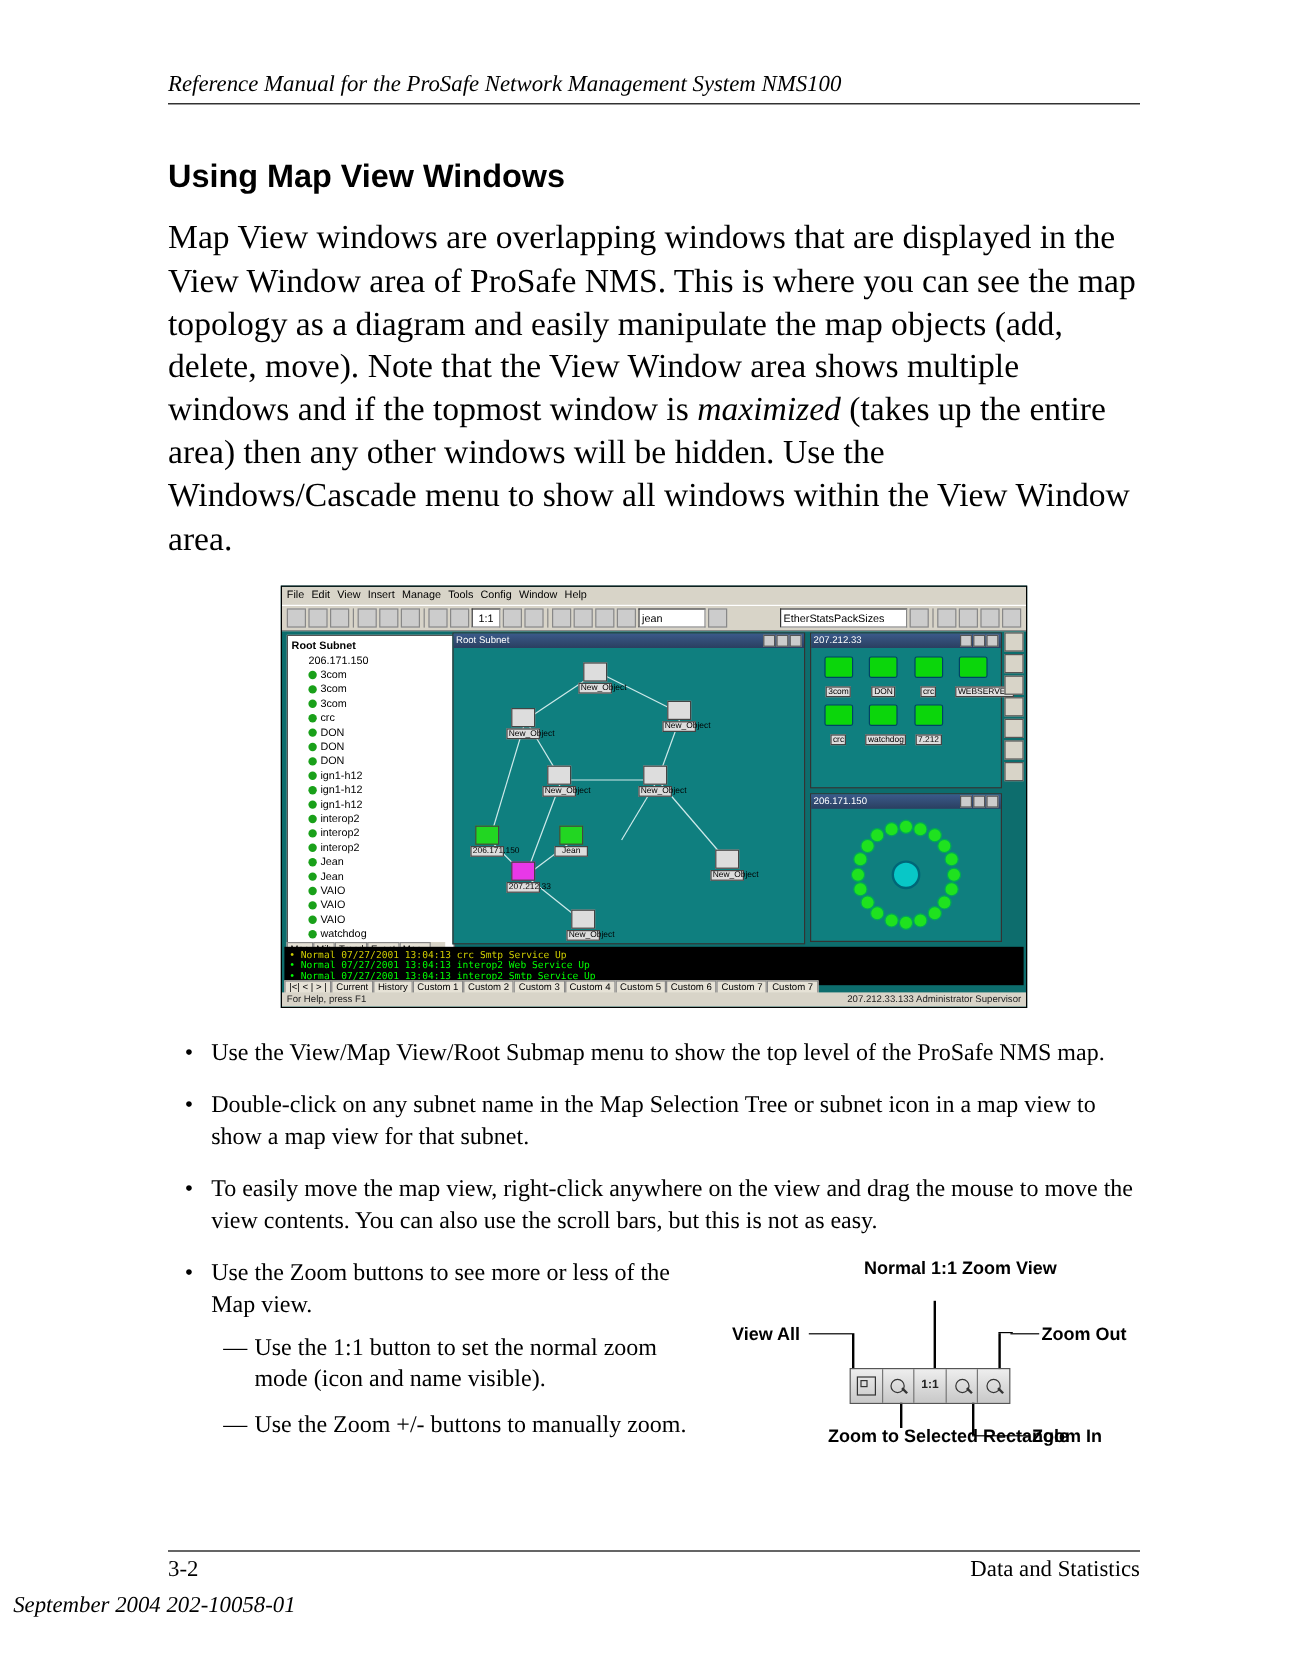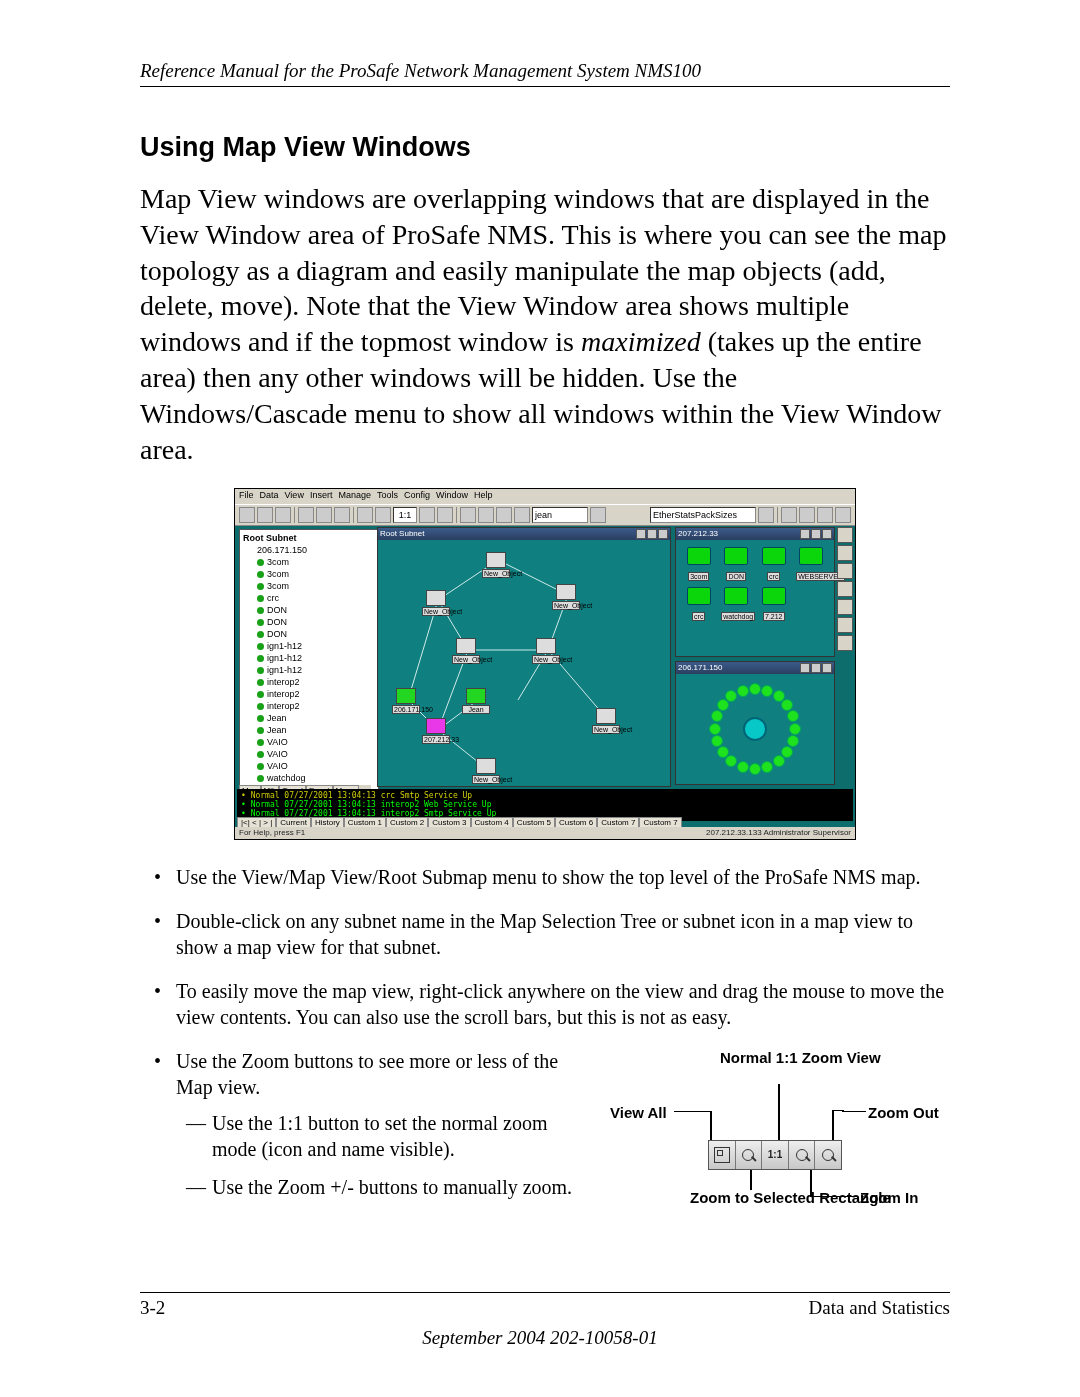--- a/index.html
+++ b/index.html
@@ -161,41 +161,41 @@
   .zi.txt{font:bold 10px Arial;color:#222;width:auto;height:auto;}
   .lbl-abs{position:absolute;white-space:nowrap;}
   .lead{position:absolute;background:#000;}
 
   .footer-row{
     position:absolute;left:140px;right:130px;bottom:78px;
     display:flex;justify-content:space-between;
     font-size:19px;border-top:1px solid #000;padding-top:4px;
   }
   .footer-date{
-    position:absolute;left:0;right:0;bottom:48px;
-    text-align:center;font-style:italic;font-size:19px;
+    position:absolute;left:11px;right:0;bottom:48px;
+    text-align:left;font-style:italic;font-size:19px;
   }
 </style>
 </head>
 <body>
 
 <div class="page">
 
   <div class="running-head">Reference Manual for the ProSafe Network Management System NMS100</div>
 
   <h1>Using Map View Windows</h1>
 
   <p class="body-text">
     <span>Map View windows are overlapping windows that are displayed in the View Window area of ProSafe NMS. This is where you can see the map topology as a diagram and easily manipulate the map objects (add, delete, move). Note that the View Window area shows multiple windows and if the topmost window is </span><em>maximized</em><span> (takes up the entire area) then any other windows will be hidden. Use the Windows/Cascade menu to show all windows within the View Window area.</span>
   </p>
 
   <div class="screenshot-area">
     <div class="menubar">
       <span>File</span>
-      <span>Data</span>
+      <span>Edit</span>
       <span>View</span>
       <span>Insert</span>
       <span>Manage</span>
       <span>Tools</span>
       <span>Config</span>
       <span>Window</span>
       <span>Help</span>
     </div>
     <div class="toolbar">
       <span class="tb-btn"></span>

